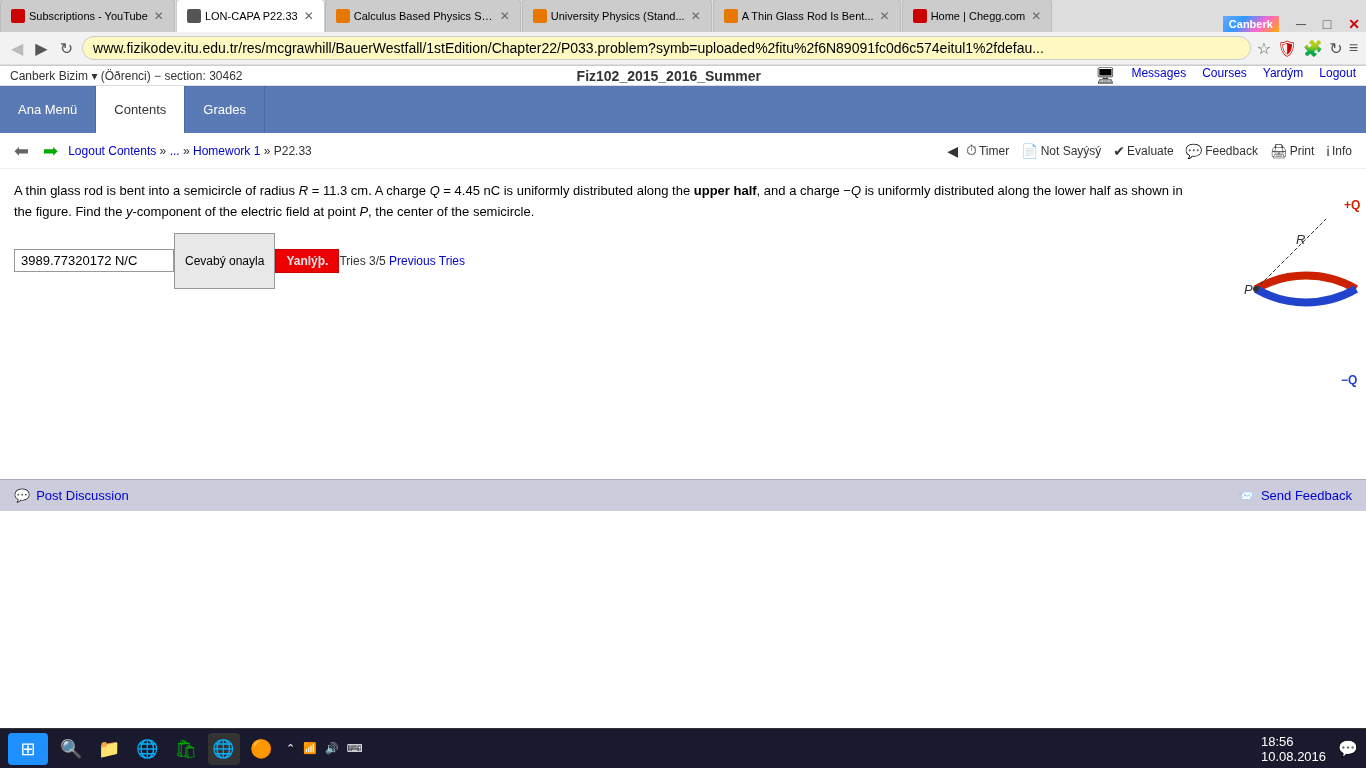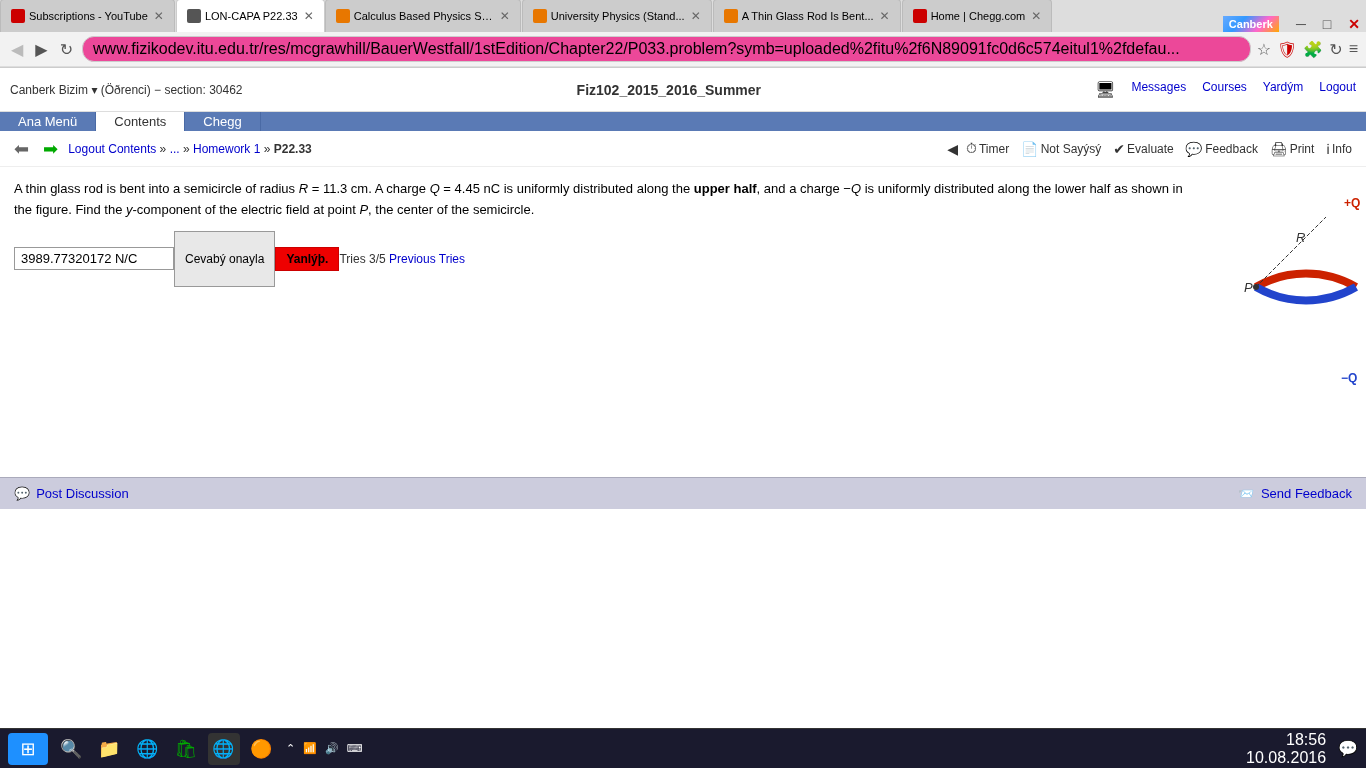--- a/index.html
+++ b/index.html
@@ -15,71 +15,71 @@
     .tab-favicon.red { background: #c00; }
     .tab-favicon.orange { background: #e87700; }
     .tab-title { font-size: 11px; white-space: nowrap; overflow: hidden; text-overflow: ellipsis; max-width: 140px; }
     .tab-close { margin-left: 6px; font-size: 12px; color: #666; cursor: pointer; }
     .tab-extra { background: #ddd; display: flex; align-items: center; padding: 0 6px; font-size: 11px; }
     .canberk-label { background: linear-gradient(135deg, #6af, #39f, #f6c, #fa0); padding: 2px 6px; font-size: 11px; font-weight: bold; color: #fff; margin-left: auto; }
 
     .address-bar { display: flex; align-items: center; background: #f2f2f2; padding: 4px 8px; gap: 6px; border-bottom: 1px solid #ddd; }
     .nav-btn { background: none; border: none; font-size: 16px; cursor: pointer; color: #555; padding: 0 3px; }
     .nav-btn:disabled { color: #bbb; }
-    .url-box { flex: 1; border: 1px solid #ccc; border-radius: 12px; padding: 3px 10px; font-size: 16px; background: #ec4899; }
+    .url-box { flex: 1; border: 1px solid #ccc; border-radius: 12px; padding: 3px 10px; font-size: 14px; background: #fef9c3; }
     .addr-icons { display: flex; gap: 6px; align-items: center; font-size: 16px; color: #555; }
 
     
-    .loncapa-header { background: #fff; padding: 12px 10px; display: flex; justify-content: space-between; align-items: center; border-bottom: 1px solid #ddd; }
+    .loncapa-header { background: #fff; padding: 0 10px; display: flex; justify-content: space-between; align-items: center; border-bottom: 1px solid #ddd; }
     .user-info { font-size: 12px; color: #333; }
     .course-title { font-size: 14px; font-weight: bold; color: #333; }
     .header-links { display: flex; gap: 16px; font-size: 12px; }
     .header-link { color: #00c; text-decoration: none; cursor: pointer; }
 
     
     .nav-tabs { display: flex; background: #5a7ab5; padding: 0; }
-    .nav-tab { padding: 2px 18px; color: #fff; font-size: 13px; cursor: pointer; border-right: 1px solid #4a6aa5; text-align: right; }
+    .nav-tab { padding: 16px 18px; color: #fff; font-size: 13px; cursor: pointer; border-right: 1px solid #4a6aa5; text-align: right; }
     .nav-tab.active { background: #fff; color: #333; }
 
     
     .breadcrumb-bar { display: flex; align-items: center; padding: 6px 10px; background: #fff; border-bottom: 1px solid #eee; gap: 6px; }
     .nav-arrow { background: none; border: none; cursor: pointer; font-size: 18px; padding: 0 4px; }
     .nav-arrow.left { color: #666; }
     .breadcrumb-text { font-size: 12px; color: #333; flex: 1; }
     .breadcrumb-text a { color: #00c; text-decoration: none; }
-    .breadcrumb-text .current { font-weight: bold; }
+    .breadcrumb-text .current { font-weight: normal; }
     .toolbar-items { display: flex; align-items: center; gap: 4px; margin-left: auto; }
     .toolbar-item { display: flex; align-items: center; gap: 2px; font-size: 12px; cursor: pointer; color: #333; padding: 2px 4px; }
     .toolbar-item .icon { font-size: 14px; }
     .toolbar-prev-arrow { font-size: 14px; color: #333; cursor: pointer; }
 
     
     .problem-area { padding: 12px 14px; position: relative; min-height: 300px; }
     .problem-text { font-size: 13px; line-height: 1.6; color: #000; max-width: 1180px; }
     .problem-text em { font-style: italic; }
     .problem-text strong { font-weight: bold; }
 
     .answer-row { display: flex; align-items: center; gap: 0; margin-top: 10px; }
     .answer-input { border: 1px solid #999; padding: 3px 6px; font-size: 13px; width: 160px; }
     .btn-check { background: #e8e8e8; border: 1px solid #999; padding: 20px 10px; cursor: pointer; font-size: 12px; }
-    .btn-wrong { background: #e00; color: #000000; border: 1px solid #c00; padding: 4px 10px; font-size: 12px; cursor: pointer; font-weight: bold; }
+    .btn-wrong { background: #e00; color: #e5e5e5; border: 1px solid #c00; padding: 4px 10px; font-size: 12px; cursor: pointer; font-weight: bold; }
     .tries-text { font-size: 12px; color: #333; }
     .tries-link { color: #00c; text-decoration: none; }
 
     
     .bottom-bar { background: #ccd; border-top: 1px solid #aab; padding: 8px 14px; display: flex; align-items: center; justify-content: space-between; margin-top: 10px; }
     .post-discussion { display: flex; align-items: center; gap: 6px; font-size: 13px; color: #00c; cursor: pointer; }
     .send-feedback { display: flex; align-items: center; gap: 6px; font-size: 13px; color: #00c; cursor: pointer; }
 
     
     .taskbar { position: fixed; bottom: 0; left: 0; right: 0; height: 40px; background: #1a1a2e; display: flex; align-items: center; padding: 0 8px; gap: 8px; border-top: 1px solid #333; }
     .taskbar-start { background: #1e90ff; border: none; color: #fff; font-size: 18px; width: 40px; height: 32px; border-radius: 4px; cursor: pointer; display: flex; align-items: center; justify-content: center; }
     .taskbar-icons { display: flex; gap: 6px; align-items: center; }
     .taskbar-icon { width: 32px; height: 32px; display: flex; align-items: center; justify-content: center; font-size: 18px; cursor: pointer; }
-    .taskbar-time { margin-left: auto; color: #fff; font-size: 16px; text-align: right; }
+    .taskbar-time { margin-left: auto; color: #fff; font-size: 13px; text-align: left; }
     .taskbar-sys { display: flex; align-items: center; gap: 8px; color: #fff; font-size: 11px; }
 
     
     .semicircle-svg { display: block; }
   </style>
 </head>
 <body>
 
 <div class="browser-chrome">
   <div class="tab-bar">
@@ -153,21 +153,21 @@
     <a class="header-link">Messages</a>
     <a class="header-link">Courses</a>
     <a class="header-link">Yardým</a>
     <a class="header-link">Logout</a>
   </div>
 </div>
 
 <div class="nav-tabs">
   <div class="nav-tab">Ana Menü</div>
   <div class="nav-tab active">Contents</div>
-  <div class="nav-tab">Chegg</div>
+  <div class="nav-tab">Grades</div>
 </div>
 
 <div class="breadcrumb-bar">
   <button class="nav-arrow left">⬅</button>
   <button class="nav-arrow" style="color:#0a0;">➡</button>
   <div class="breadcrumb-text">
     <a href="#">Logout Contents</a>
     <span> » </span>
     <a href="#">...</a>
     <span> » </span>

